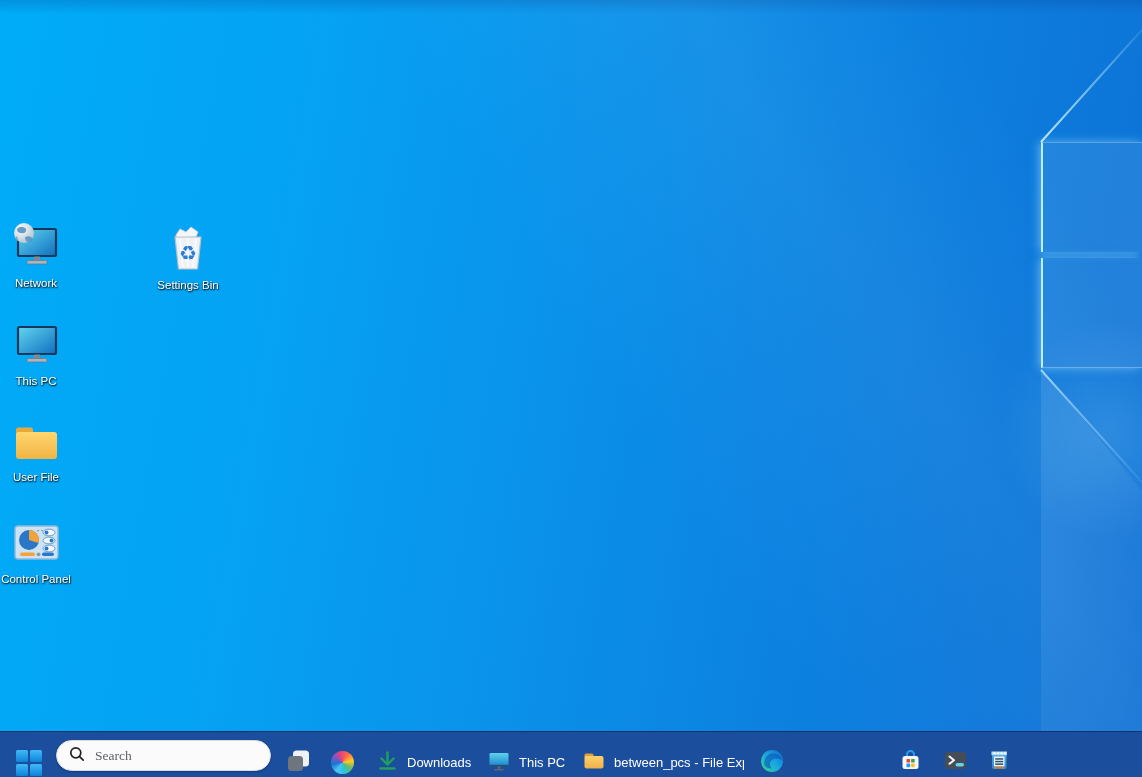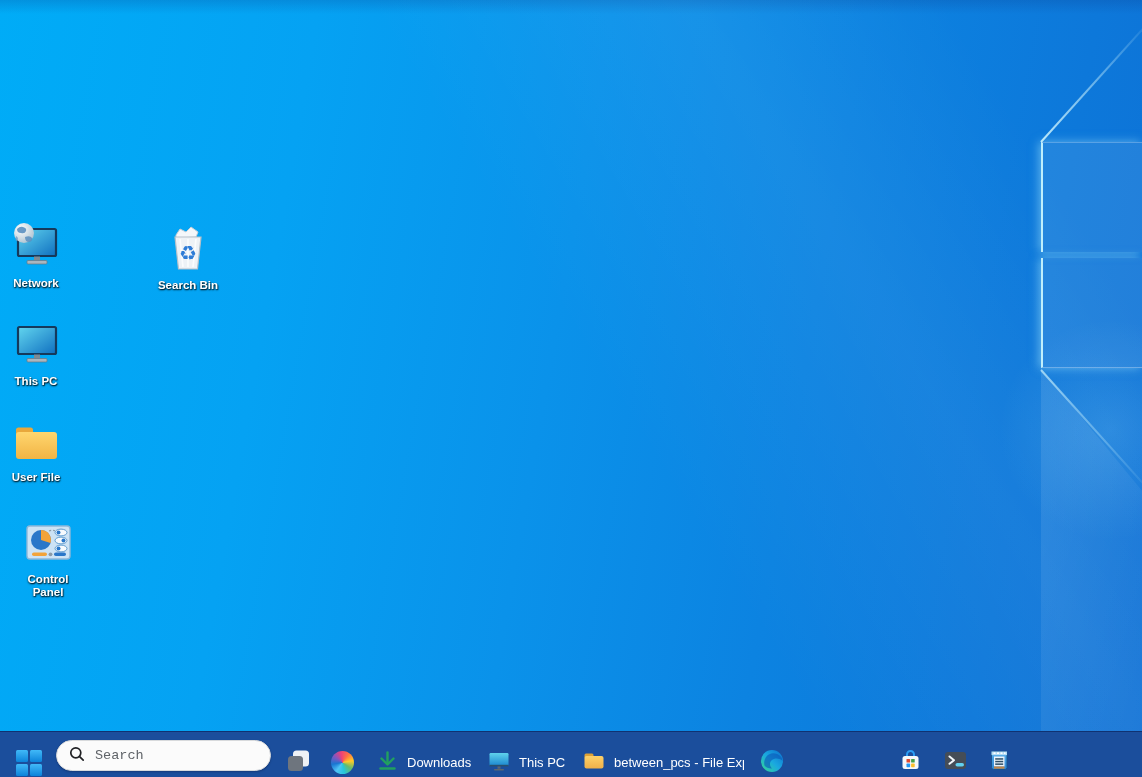--- a/index.html
+++ b/index.html
@@ -21,33 +21,33 @@
   .ray{position:absolute;height:2px;transform-origin:left center;
     background:linear-gradient(90deg,rgba(215,250,255,.85),rgba(215,250,255,0));}
   .ray1{left:1041px;top:141px;width:170px;transform:rotate(-48deg);}
   .ray2{left:1041px;top:369px;width:170px;transform:rotate(48deg);opacity:.75;}
   .beam{position:absolute;left:1041px;top:368px;width:101px;height:409px;
     background:linear-gradient(105deg,rgba(255,255,255,.10),rgba(255,255,255,.02));
     clip-path:polygon(0 0,100% 30%,100% 100%,0 100%);}
   
   .desk-icon{position:absolute;width:72px;display:flex;flex-direction:column;align-items:center;cursor:default;}
   .desk-icon .dlabel{margin-top:4px;font-size:11.5px;color:#fff;text-align:center;line-height:1.15;
-    text-shadow:0 1px 2px rgba(0,0,0,.8),1px 1px 1px rgba(0,0,0,.55);font-weight:bold;}
+    text-shadow:0 1px 2px rgba(0,0,0,.8),1px 1px 1px rgba(0,0,0,.55);}
   
   .taskbar{position:absolute;left:0;right:0;bottom:0;height:46px;background:#1b4e9c;
     border-top:1px solid rgba(8,28,78,.55);}
   .tb-item{position:absolute;top:8px;height:100%;display:flex;align-items:center;cursor:pointer;justify-content:flex-end;}
   .tb-label{font-size:13px;color:#fff;margin-left:9px;white-space:nowrap;}
   .clip-label{max-width:130px;overflow:hidden;}
   .run-indicator{position:absolute;bottom:3px;width:8px;height:3px;border-radius:2px;background:#a6c9ef;}
   .search-pill{position:absolute;left:56px;top:8px;width:215px;height:31px;background:#fbfbfb;
     border:1px solid #d8dadc;border-radius:16px;display:flex;align-items:center;padding:0 12px;gap:8px;
     box-shadow:0 1px 2px rgba(0,0,30,.25);}
   .search-pill input{border:none;outline:none;background:transparent;flex:1;font-size:13.5px;color:#a21caf;
-    font-family:Liberation Mono, monospace;}
+    font-family:Liberation Serif, serif;}
   .search-pill input::placeholder{color:#5f6368;}
   .start-grid{display:grid;grid-template-columns:12px 12px;grid-template-rows:12px 12px;gap:2px;}
   .start-grid span{border-radius:1.5px;background:linear-gradient(180deg,#41b9f8,#0c83da);}
   .copilot{width:23px;height:23px;border-radius:50%;
     background:conic-gradient(from 215deg,#4fc3f7,#1976d2,#7e57c2,#ec407a,#ff7043,#ffca28,#66bb6a,#26c6da,#4fc3f7);}
 </style>
 </head>
 <body>
 
 <div class="screen">
@@ -88,21 +88,21 @@
 
   <div class="desk-icon" style="left:152px;top:224px">
     <span>
       <svg width="48" height="47" viewBox="0 0 48 47">
         <path d="M12,11 l4,-6 l6,3 l5,-5 l7,5 l-2,5 l-20,1 Z" fill="#f4f7fa" stroke="#c4ced6" stroke-width="1"></path>
         <path d="M11,13 L37,13 L33.5,45 L14.5,45 Z" fill="#eef2f6" stroke="#b6c0c9" stroke-width="1.2"></path>
         <path d="M16,15 L19,43 M24,15 L24,43 M32,15 L29,43" stroke="#ffffff" stroke-width="1.6" opacity="0.8"></path>
         <text x="24" y="36" text-anchor="middle" font-family="DejaVu Sans" font-size="20" fill="#2e7cd6">♻</text>
       </svg>
     </span>
-    <span class="dlabel">Search Bin</span>
+    <span class="dlabel">Settings Bin</span>
   </div>
 
   <div class="desk-icon" style="left:0;top:321px">
     <span>
       <svg width="50" height="46" viewBox="0 0 50 46">
         <defs>
           <linearGradient id="scr2" x1="0" y1="0" x2="1" y2="1">
             <stop offset="0" stop-color="#62d6ef"></stop>
               <stop offset="1" stop-color="#0f6fc0"></stop>
           </linearGradient>
@@ -125,21 +125,21 @@
           </linearGradient>
         </defs>
         <path d="M4,6 h15 l4,5 h-19 Z" fill="#dd9c34"></path>
         <rect x="4" y="4.5" width="17" height="8" rx="2.5" fill="#e8a83c"></rect>
         <rect x="4" y="9" width="41" height="27" rx="3" fill="url(#fold)"></rect>
       </svg>
     </span>
     <span class="dlabel">User File</span>
   </div>
 
-  <div class="desk-icon" style="left:12px;top:519px">
+  <div class="desk-icon" style="left:0;top:519px">
     <span>
       <svg width="48" height="46" viewBox="0 0 48 46">
         <rect x="3" y="7" width="43" height="33" rx="3" fill="#cde3f5" stroke="#8fb8d9" stroke-width="1.4"></rect>
         <path d="M25,12 q6,-2 9,2" stroke="#8a9aa8" stroke-width="1.2" fill="none" stroke-dasharray="2,2"></path>
         <circle cx="17" cy="21" r="10" fill="#2a77c9"></circle>
         <path d="M17,21 L17,11 A10,10 0 0 1 26.5,24 Z" fill="#f2a33a"></path>
         <g stroke="#5d9bcf" stroke-width="1" fill="#f6fafd">
           <ellipse cx="37" cy="13.5" rx="6" ry="3.4"></ellipse>
           <ellipse cx="37" cy="21.5" rx="6" ry="3.4"></ellipse>
           <ellipse cx="37" cy="29.5" rx="6" ry="3.4"></ellipse>

